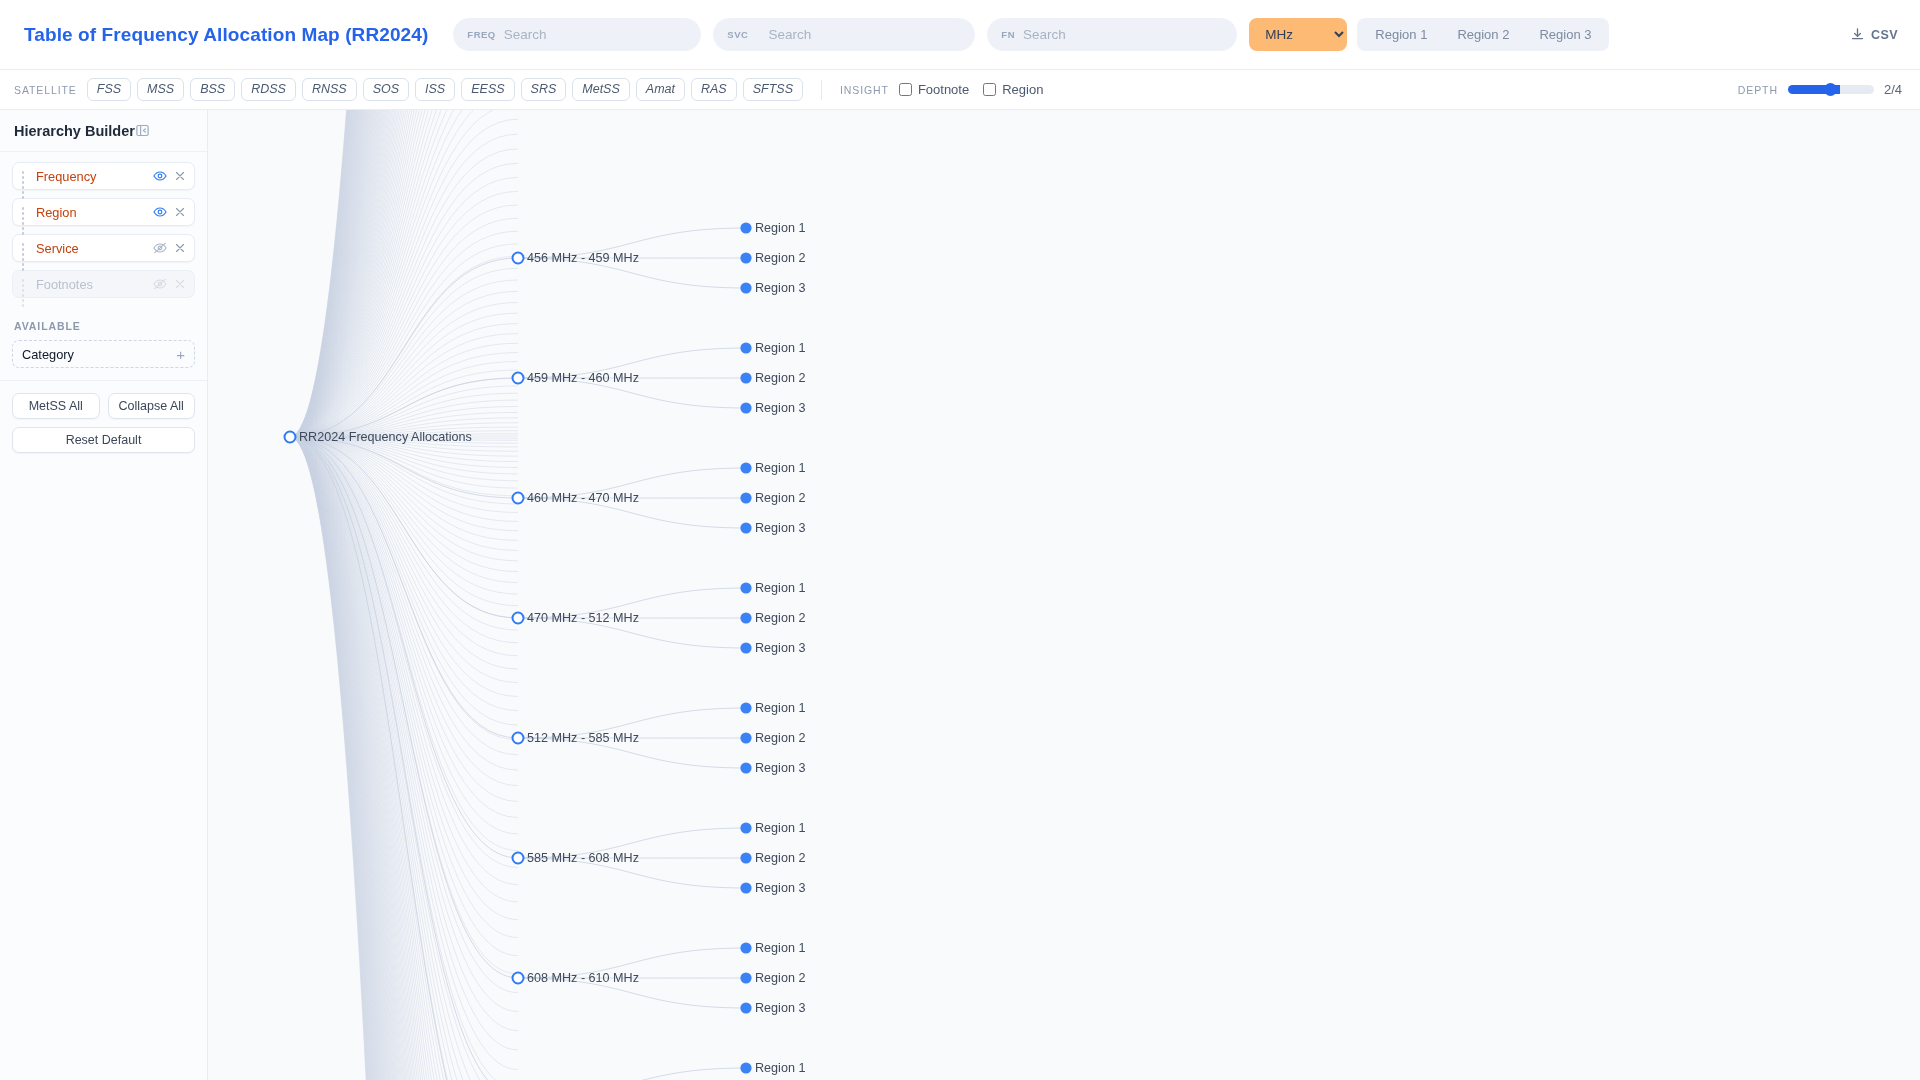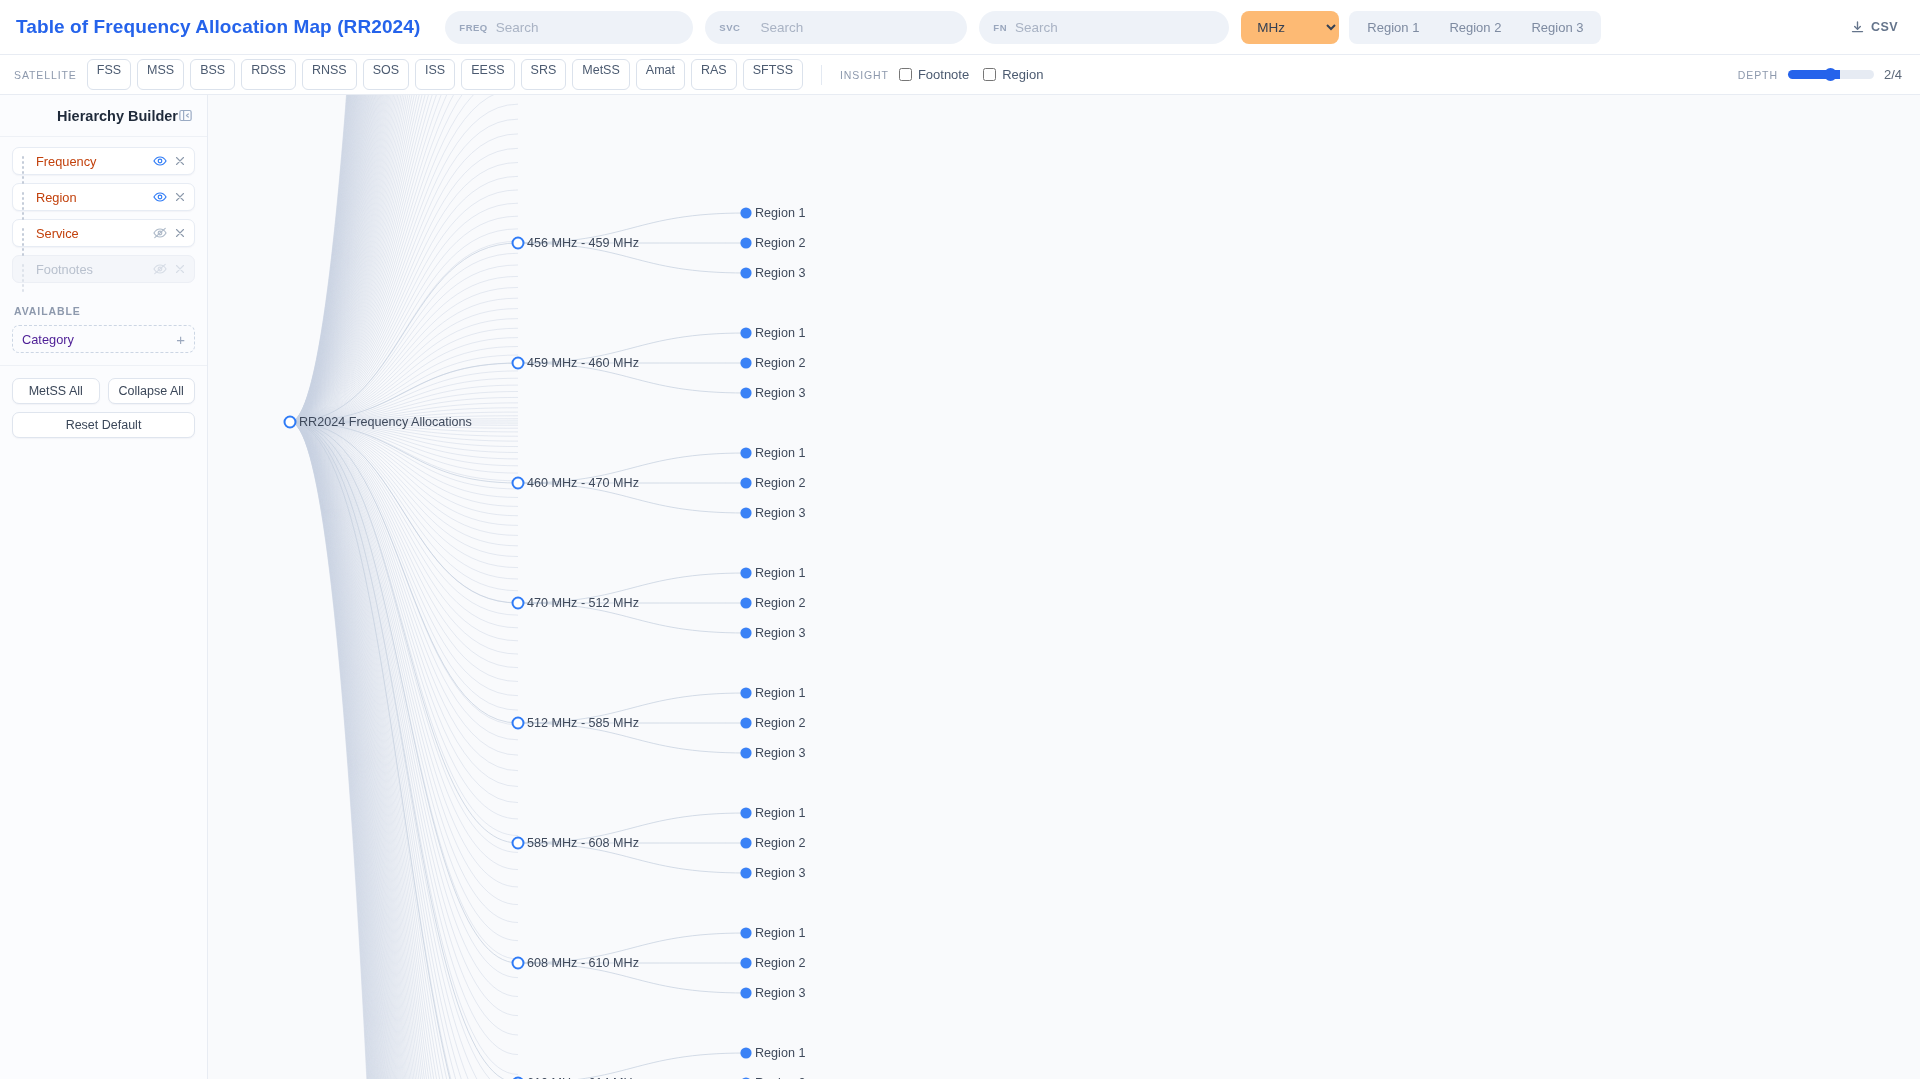--- a/index.html
+++ b/index.html
@@ -8,24 +8,24 @@
     margin: 0; padding: 0;
     width: 1920px; height: 1080px;
     overflow: hidden;
     background: #ffffff;
     font-family: "Liberation Sans", sans-serif;
     -webkit-font-smoothing: antialiased;
   }
 
   
   #header {
-    height: 55px;
+    height: 70px;
     display: flex;
     align-items: center;
-    padding: 0 18px 0 16px;
+    padding: 0 18px 0 24px;
     background: #ffffff;
     border-bottom: 1px solid #e8ecf3;
     position: relative;
     z-index: 20;
   }
   #app-title {
     font-size: 19px;
     font-weight: bold;
     color: #2563eb;
     letter-spacing: 0.1px;
@@ -125,30 +125,31 @@
     font-weight: normal;
     letter-spacing: 0.9px;
     color: #8d99ad;
     text-transform: uppercase;
     margin-right: 10px;
     white-space: nowrap;
   }
   .chip {
     border: 1px solid #dbe2ec;
     border-radius: 6px;
-    height: 31px;
+    height: 23px;
     padding: 0 9px;
     line-height: 21px;
     font-size: 12.5px;
     color: #4b5a70;
     background: #fff;
     margin-right: 6px;
     cursor: pointer;
     white-space: nowrap;
     user-select: none;
+    font-style: italic;
   }
 
   #insight-sep {
     width: 1px; height: 20px;
     background: #e3e9f2;
     margin: 0 18px 0 12px;
   }
   .check-item {
     display: flex; align-items: center;
     gap: 6px;
@@ -208,21 +209,21 @@
   #sidebar {
     width: 208px;
     flex: 0 0 208px;
     background: #fbfcfe;
     border-right: 1px solid #e8ecf3;
     display: flex;
     flex-direction: column;
   }
   #sidebar-header {
     height: 42px;
-    display: flex; align-items: center; justify-content: flex-end;
+    display: flex; align-items: center; justify-content: flex-start;
     padding: 0 14px 0 14px;
     border-bottom: 1px solid #eef1f6;
   }
   #sidebar-title { font-size: 14.5px; font-weight: bold; color: #1f2a3a; }
   #collapse-btn { cursor: pointer; display: flex; }
 
   #hier-list { padding: 10px 12px 4px 12px; }
   .hier-item {
     display: flex; align-items: center;
     background: #ffffff;
@@ -255,21 +256,21 @@
   }
   #avail-item {
     display: flex; align-items: center; justify-content: space-between;
     border: 1px dashed #ccd6e4;
     border-radius: 7px;
     height: 28px;
     padding: 0 9px;
     background: #fbfcfe;
     cursor: pointer;
   }
-  #avail-item span.lbl { font-size: 12.8px; color: #4c1d95; }
+  #avail-item span.lbl { font-size: 12.8px; color: #0f172a; }
   #avail-item span.plus { font-size: 15px; color: #9aa7bd; line-height: 1; }
 
   #btn-sec { padding: 12px; }
   .row2 { display: flex; gap: 8px; margin-bottom: 8px; }
   .sbtn {
     flex: 1;
     border: 1px solid #dfe5ee;
     background: #ffffff;
     border-radius: 7px;
     height: 26px;

